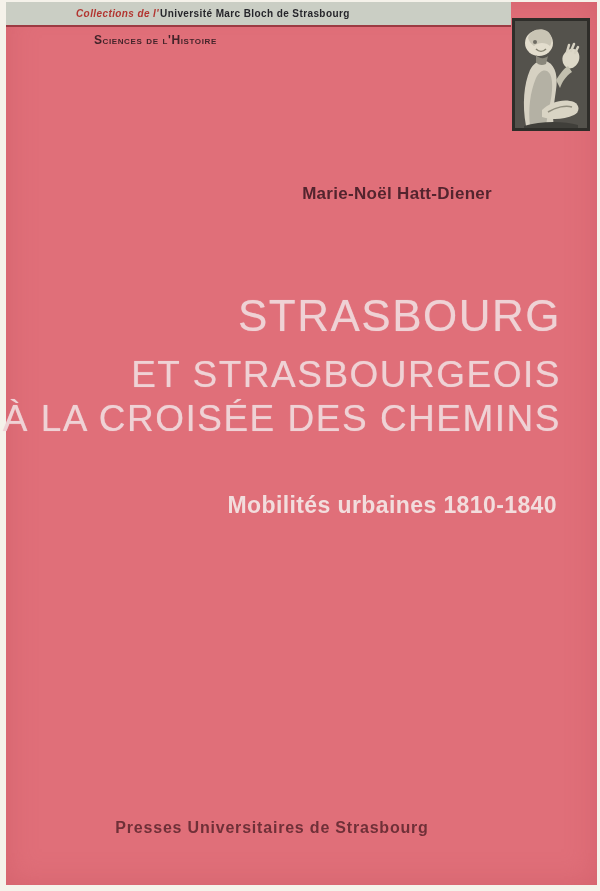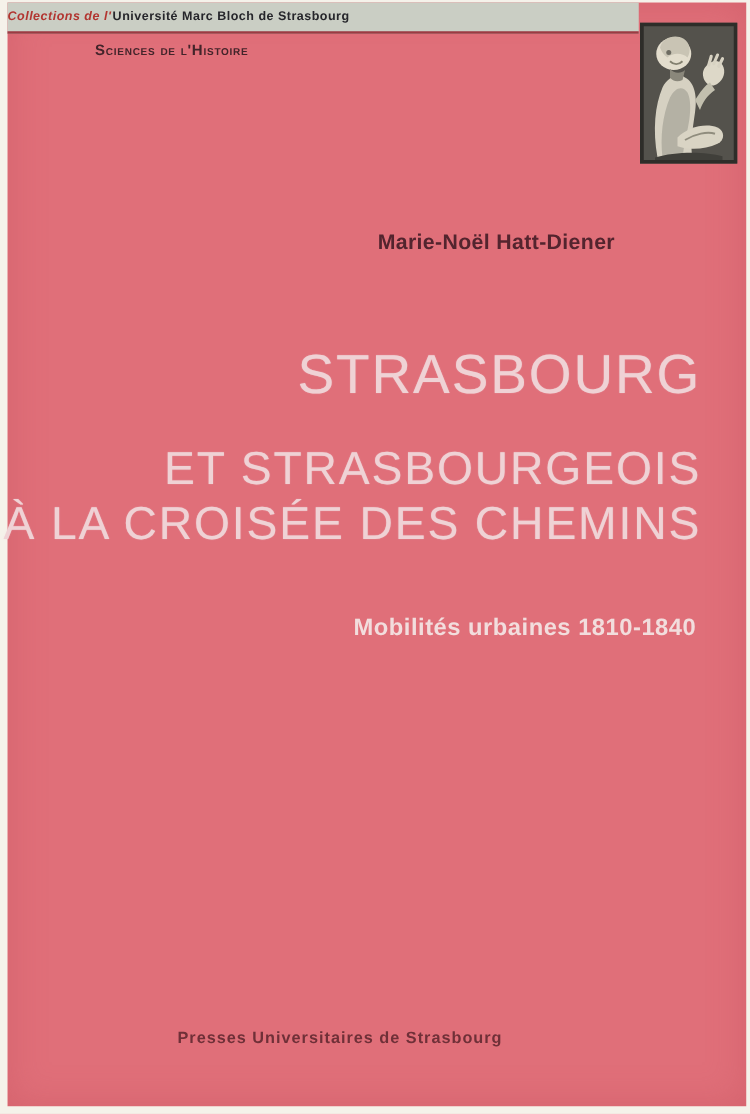--- a/index.html
+++ b/index.html
@@ -23,35 +23,36 @@
     box-shadow: inset 0 0 30px rgba(190,75,85,.35);
   }
   
   .band {
     position: absolute;
     left: 0; top: 0;
     width: 505px; height: 25px;
     background: #cacec4;
     border-bottom: 2px solid #9c3a42;
     line-height: 23px;
+    padding-left: 70px;
     font-size: 10px;
     font-weight: bold;
     letter-spacing: .4px;
     white-space: nowrap;
   }
   .band-prefix {
     color: #b23530;
     font-style: italic;
     margin-right: 1px;
   }
   .band-inst { color: #26262b; }
   
   .series {
     position: absolute;
-    left: 70px; top: 31px;
+    left: 88px; top: 31px;
     font-variant: small-caps;
     font-weight: bold;
     font-size: 12px;
     letter-spacing: .6px;
     color: #43242a;
   }
   
   .stamp {
     position: absolute;
     left: 506px; top: 16px;
@@ -70,39 +71,39 @@
   
   .title-line {
     position: absolute;
     right: 36px;
     color: #efd2d5;
     letter-spacing: 1.5px;
     line-height: 1;
     white-space: nowrap;
     text-shadow: 0 0 1px rgba(240,210,213,.6);
   }
-  .t1 { top: 276px; font-size: 44px; }
+  .t1 { top: 292px; font-size: 44px; }
   .t2 { top: 354px; font-size: 37px; }
   .t3 { top: 398px; font-size: 37px; text-align: right; }
   
   .subtitle {
     position: absolute;
     top: 490px; right: 40px;
-    font-size: 19px;
+    font-size: 23px;
     font-weight: bold;
     letter-spacing: .4px;
     color: #f2dddd;
   }
   
   .publisher {
     position: absolute;
     left: 0; bottom: 48px;
     width: 532px;
     text-align: center;
-    font-size: 13px;
+    font-size: 16px;
     font-weight: bold;
     letter-spacing: .8px;
     color: #6f3038;
   }
 </style>
 </head>
 <body>
 
 <div class="page">
   <div class="cover">

